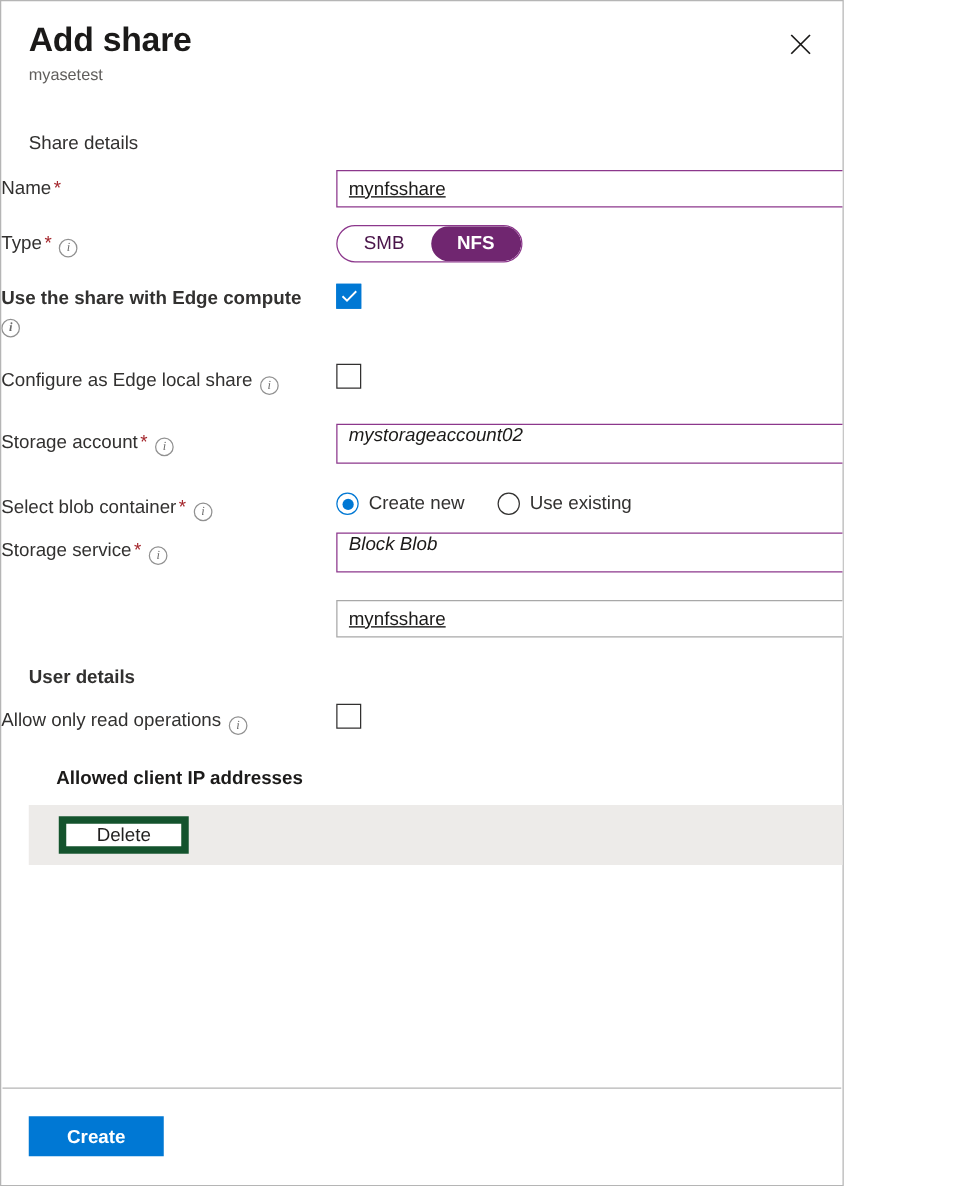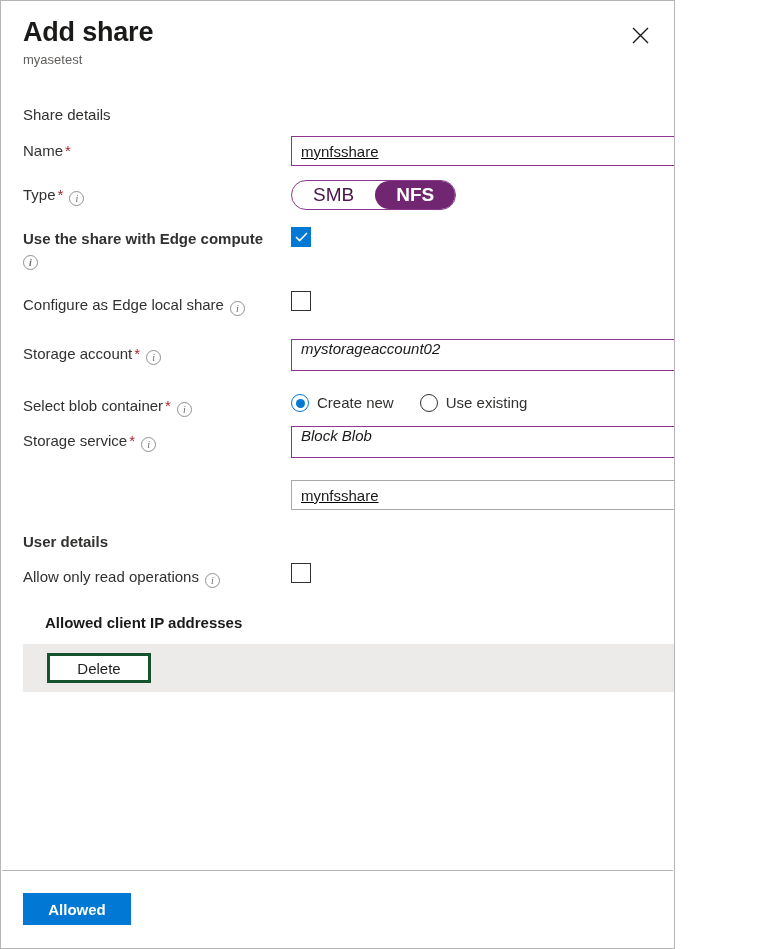--- a/index.html
+++ b/index.html
@@ -67,21 +67,20 @@
   .section-title {
     font-size: 15px;
     color: #323130;
     margin-left: 22px;
     margin-bottom: 11px;
     line-height: 20px;
   }
   .row {
     display: flex;
     align-items: flex-start;
-    padding-left: 22px;
     padding-right: 22px;
     margin-bottom: 14px;
   }
   .lbl {
     width: 268px;
     flex: 0 0 268px;
     font-size: 15px;
     color: #323130;
     line-height: 20px;
     padding-top: 5px;
@@ -153,21 +152,21 @@
     border: 1px solid #8c378c;
     border-radius: 16px;
     height: 30px;
     box-sizing: border-box;
     background: #fff;
     overflow: hidden;
     padding: 0;
     cursor: pointer;
   }
   .toggle .opt {
-    font-size: 19px;
+    font-size: 15px;
     padding: 0 21px;
     height: 28px;
     line-height: 28px;
     border-radius: 15px;
     color: #4a154a;
     display: inline-block;
   }
   .toggle .opt.on {
     background: #702670;
     color: #ffffff;
@@ -263,21 +262,21 @@
     margin-left: 22px;
     margin-right: 22px;
   }
   .iprow .tbox { width: 512px; height: 32px; }
   .del-btn {
     margin-left: 14px;
     height: 30px;
     min-width: 104px;
     box-sizing: border-box;
     background: #ffffff;
-    border: 3px solid #14532d;
+    border: 6px solid #14532d;
     font-family: "Liberation Sans", sans-serif;
     font-size: 15px;
     color: #201f1e;
     cursor: pointer;
     padding: 0 12px;
   }
   .iprow2 {
     margin-left: 32px;
     margin-top: 8px;
   }
@@ -458,16 +457,16 @@
     <div class="iphead">Allowed client IP addresses</div>
 
     <div class="iprow">
       <button class="del-btn">Delete</button>
     </div>
 
 
   </div>
 
   <div class="footer">
-    <button class="create-btn">Allowed</button>
+    <button class="create-btn">Create</button>
   </div>
 
 </div>
 
 </body></html>

